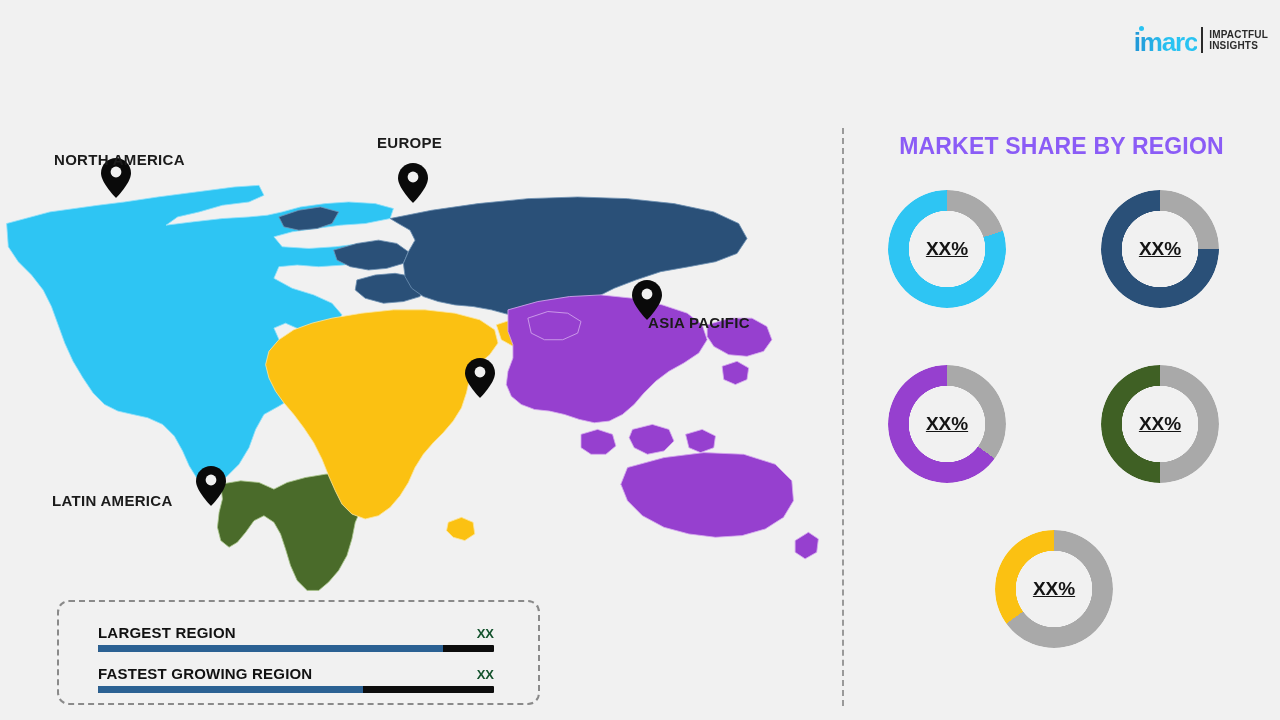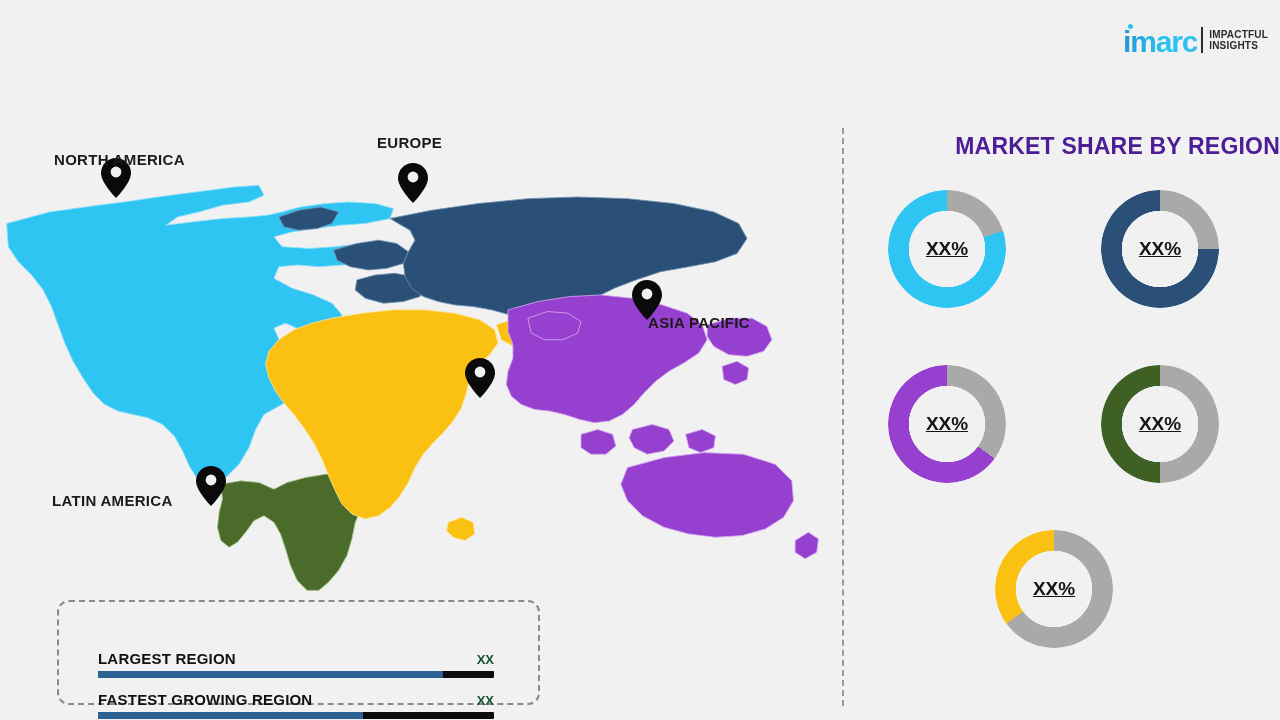--- a/index.html
+++ b/index.html
@@ -19,21 +19,21 @@
     box-shadow:0 1px 3px rgba(0,0,0,.25);
   }
   .title-banner .t{
     color:#ffffff; font-size:29px; font-weight:bold; letter-spacing:.4px;
     white-space:nowrap;
   }
 
   .logo{ position:absolute; right:12px; top:18px; height:44px;
          display:flex; align-items:center; }
   .logo .word{
-    font-size:30px; font-weight:bold; letter-spacing:-1.2px;
+    font-size:26px; font-weight:bold; letter-spacing:-1.2px;
     color:#29c3f2; line-height:1; position:relative; top:2px;
     background:linear-gradient(90deg,#2196d6 0%, #29c3f2 55%, #29c3f2 100%);
     -webkit-background-clip:text; background-clip:text; color:transparent;
   }
   .logo .dot{
     position:absolute; left:5px; top:-1px; width:5px; height:5px;
     border-radius:50%; background:#29c3f2;
   }
   .logo .bar{ width:2px; height:26px; background:#2b2b2b; margin:0 6px 0 4px; }
   .logo .tag{ font-size:10px; font-weight:bold; color:#2b2b2b; line-height:11px;
@@ -70,33 +70,33 @@
   .pin-la{ left:196px; top:466px; }
 
   
   .legend-box{
     position:absolute; left:57px; top:600px; width:483px; height:105px;
     border:2px dashed #8a8a8a; border-radius:12px; background:transparent;
   }
   .legend-row{ position:absolute; left:39px; width:396px; }
   .legend-row.r1{ top:22px; }
   .legend-row.r2{ top:63px; }
-  .legend-head{ display:flex; align-items:flex-end; justify-content:space-between;margin-top:26px; }
+  .legend-head{ display:flex; align-items:flex-end; justify-content:space-between; }
   .legend-name{ font-size:15px; font-weight:bold; color:#111; letter-spacing:.2px; }
   .legend-val{ font-size:13px; font-weight:bold; color:#14532d; }
   .legend-track{
     position:relative; margin-top:4px; height:7px; width:100%;
     background:#0d0d0d; border-radius:1px; overflow:hidden;
   }
   .legend-fill{ position:absolute; left:0; top:0; height:100%; background:#2b6193; }
 
   
   .panel-title{
     position:absolute; left:843px; top:133px; width:437px;
-    text-align:right; font-size:23px; font-weight:bold; color:#4c1d95;
+    text-align:center; font-size:23px; font-weight:bold; color:#8b5cf6;
     letter-spacing:.2px;
   }
 
   .donut{ position:absolute; width:118px; height:118px; }
   .donut .ring{
     width:118px; height:118px; border-radius:50%;
     -webkit-mask: radial-gradient(circle, transparent 38px, #000 38.5px);
             mask: radial-gradient(circle, transparent 38px, #000 38.5px);
   }
   .donut .val{

